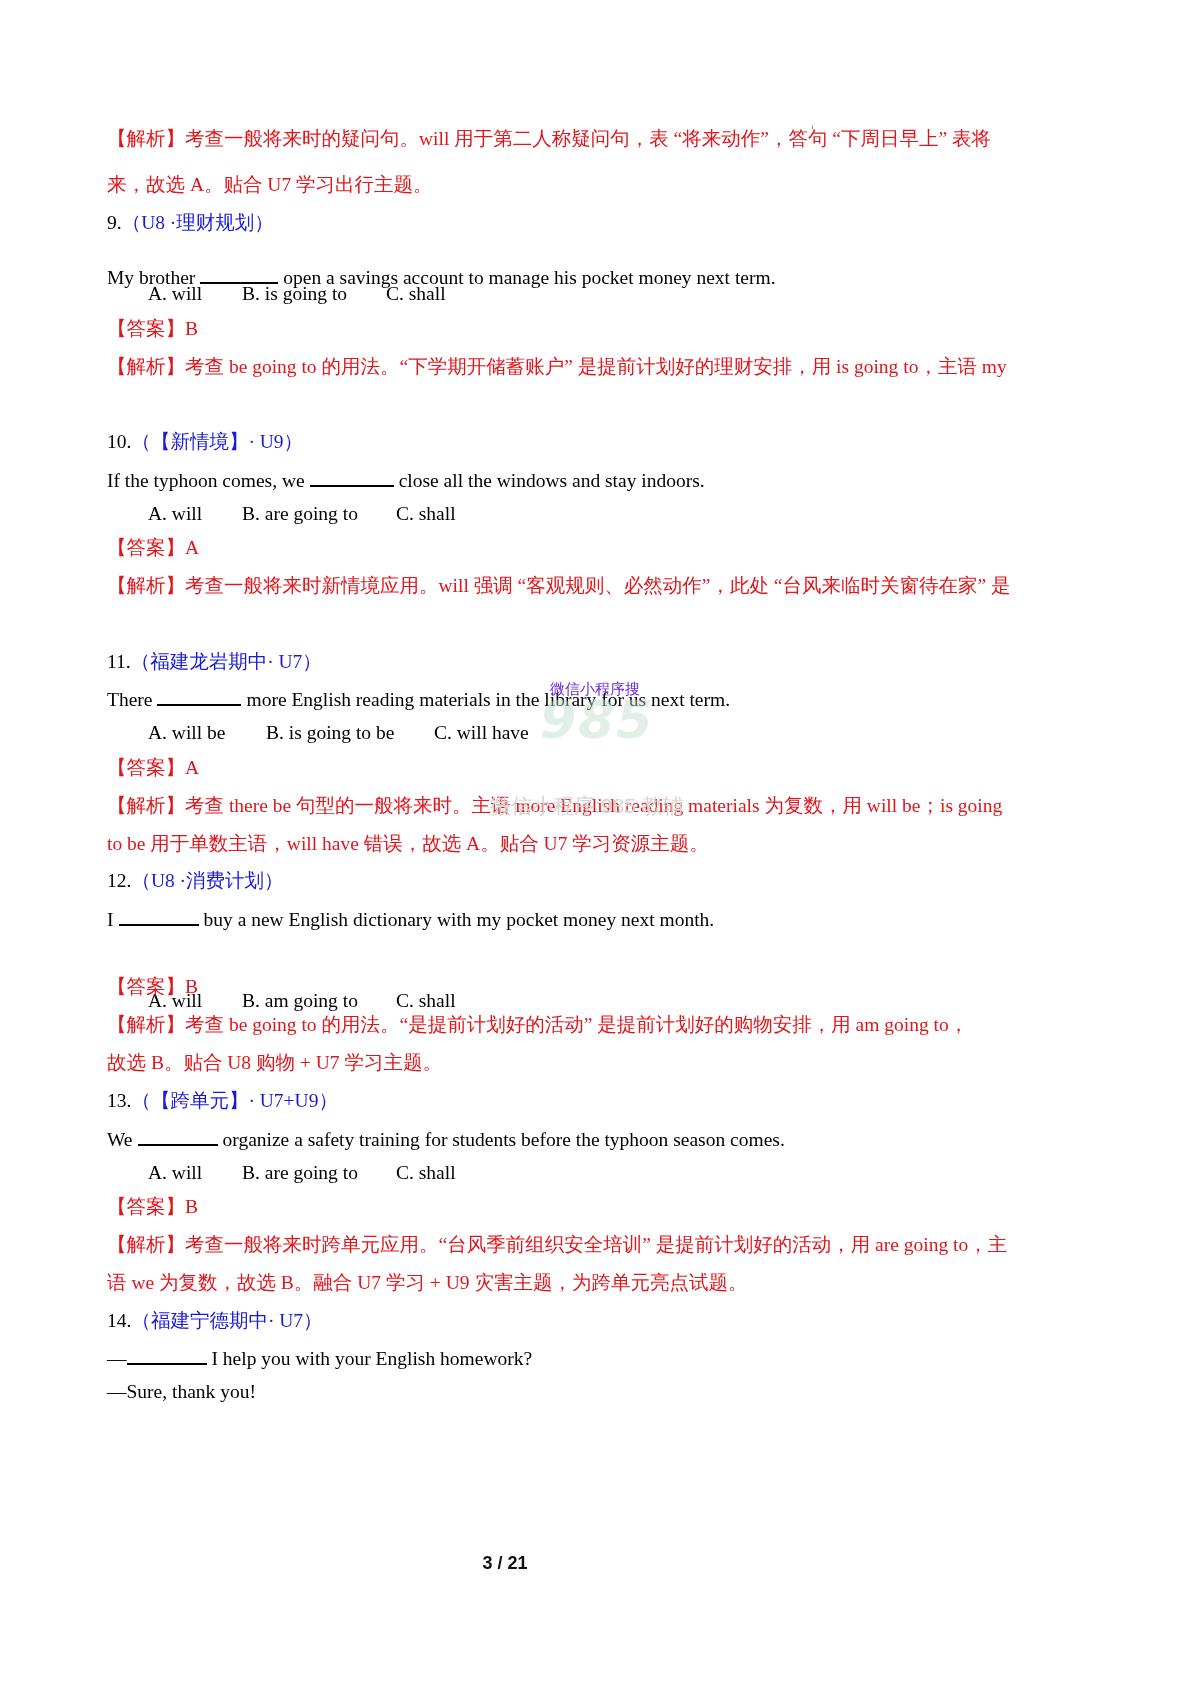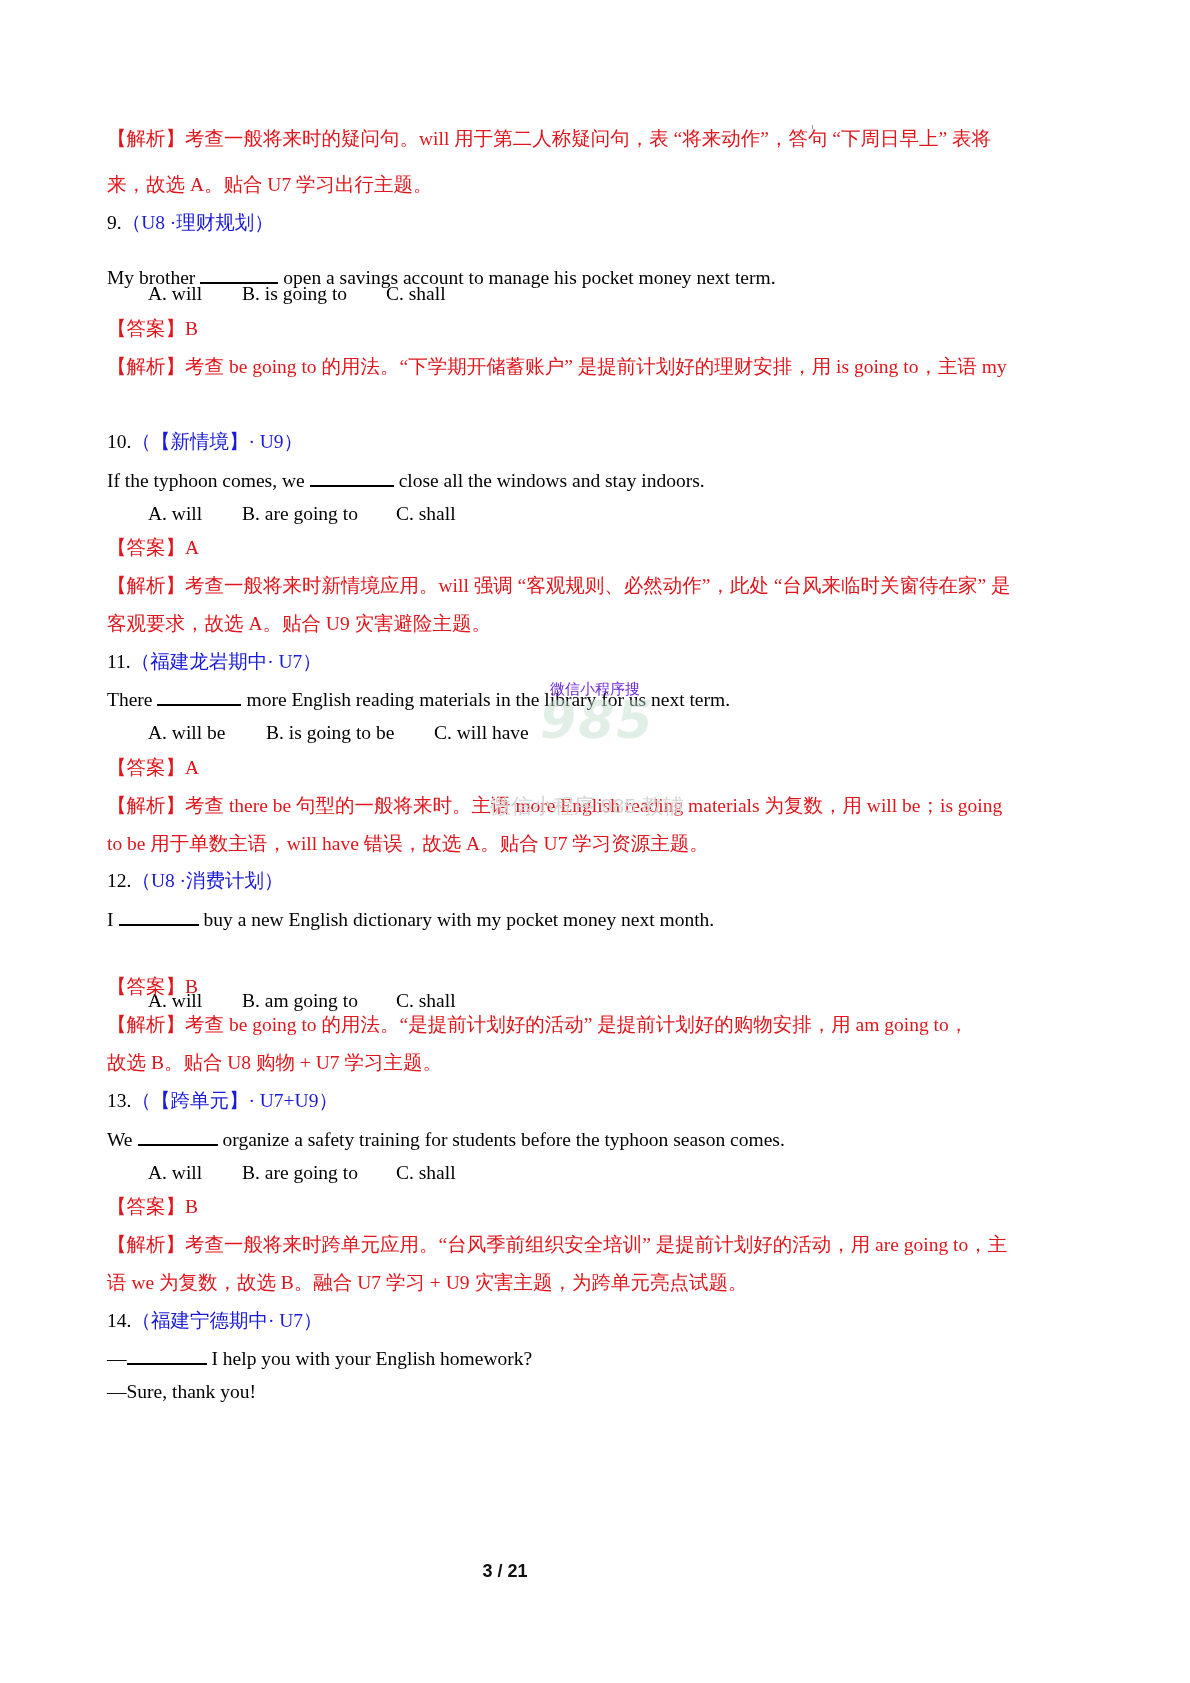--- a/index.html
+++ b/index.html
@@ -52,21 +52,20 @@
     .page-number {
       position: absolute;
       left: 0;
       width: 1010px;
       top: 1553px;
       text-align: center;
       font-family: "Liberation Sans", "DejaVu Sans", sans-serif;
       font-weight: bold;
       font-size: 18px;
       color: #111111;
-      margin-top: 8px;
     }
     .watermark {
       position: absolute;
       left: 490px;
       top: 680px;
       width: 230px;
       height: 145px;
       color: #d8e8df;
       font-family: "DejaVu Sans", sans-serif;
       pointer-events: none;
@@ -135,23 +134,20 @@
   </div>
   <div class="line black" style="top:501px; left:148px;">
     <span class="opt" style="width:94px;">A. will</span><span class="opt" style="width:154px;">B. are going to</span><span class="opt">C. shall</span>
   </div>
   <div class="line red" style="top:535px;">
     <span>【答案】</span><span>A</span>
   </div>
   <div class="line red" style="top:573px;">
     <span>【解析】</span><span>考查一般将来时新情境应用。will  强调 “客观规则、必然动作”，此处 “台风来临时关窗待在家” 是</span>
   </div>
-  <div class="line red" style="top:611px;">
-    <span>客观要求，故选  A。贴合  U9  灾害避险主题。</span>
-  </div>
 
   <div class="line" style="top:649px;">
     <span class="black">11.</span><span class="blue">（福建龙岩期中· U7）</span>
   </div>
   <div class="line black" style="top:686px;">
     <span>There</span><span class="blank" style="width:84px;"></span><span>more English reading materials in the library for us next term.</span>
   </div>
   <div class="line black" style="top:720px; left:148px;">
     <span class="opt" style="width:118px;">A. will be</span><span class="opt" style="width:168px;">B. is going to be</span><span class="opt">C. will have</span>
   </div>

